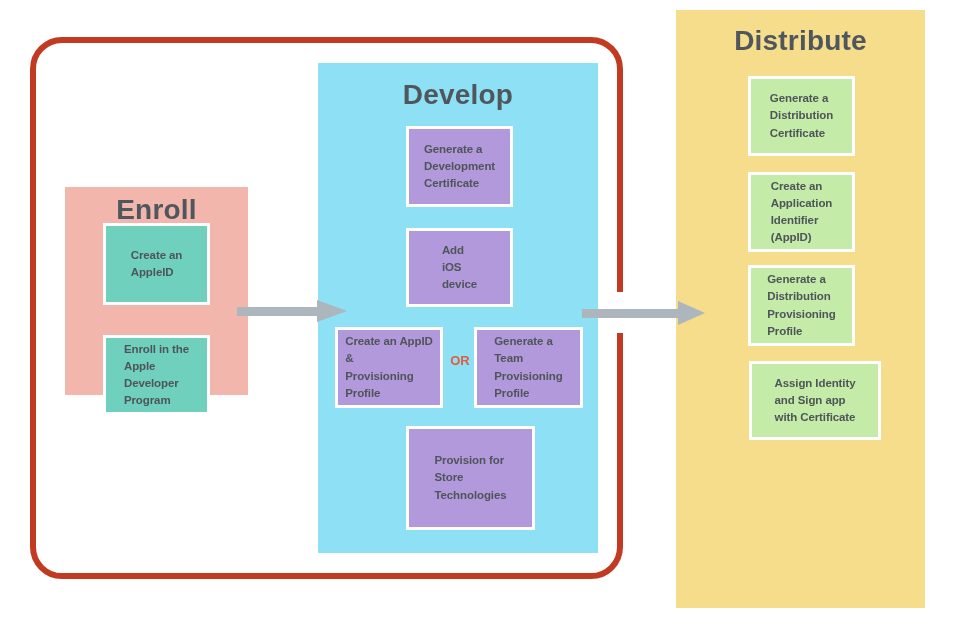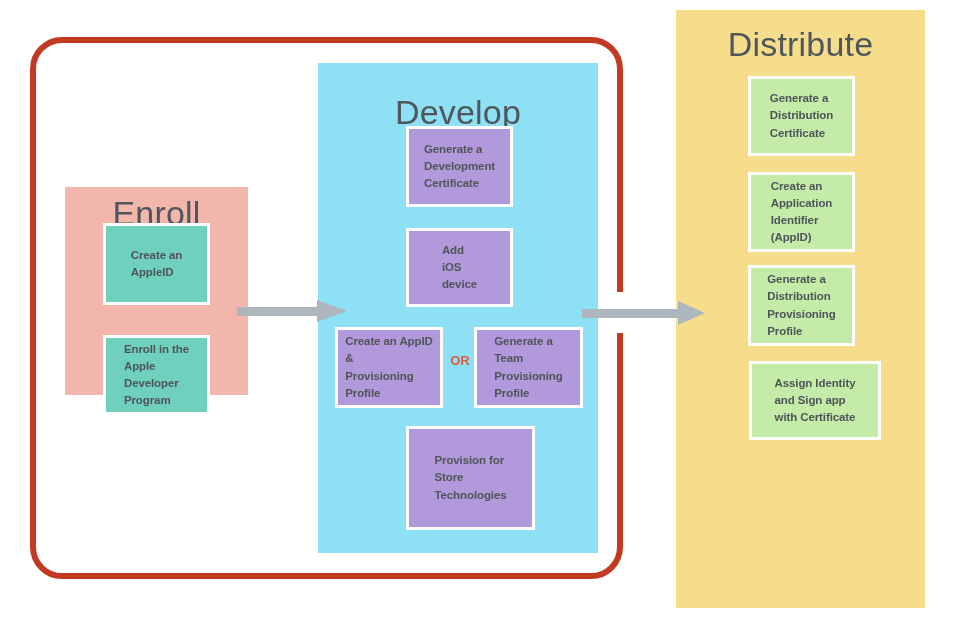--- a/index.html
+++ b/index.html
@@ -32,37 +32,37 @@
     background: #ffffff;
     z-index: 3;
   }
   
   .section {
     position: absolute;
     z-index: 1;
   }
   .section-title {
     text-align: center;
-    font-size: 34px;
-    font-weight: normal;
+    font-size: 28px;
+    font-weight: bold;
     color: var(--text-title, #4F575C);
     letter-spacing: 0.2px;
   }
   .sec-enroll {
     left: 65px; top: 187px;
     width: 183px; height: 208px;
     background: var(--enroll-bg, #F2B6AC);
   }
   .sec-enroll .section-title { padding-top: 7px; }
   .sec-develop {
     left: 318px; top: 63px;
     width: 280px; height: 490px;
     background: var(--develop-bg, #8EE0F4);
   }
-  .sec-develop .section-title { padding-top: 30px; }
+  .sec-develop .section-title { padding-top: 16px; }
   .sec-distribute {
     left: 676px; top: 10px;
     width: 249px; height: 598px;
     background: var(--distribute-bg, #F5DD8C);
   }
   .sec-distribute .section-title { padding-top: 15px; }
   
   .box {
     position: absolute;
     box-sizing: border-box;

